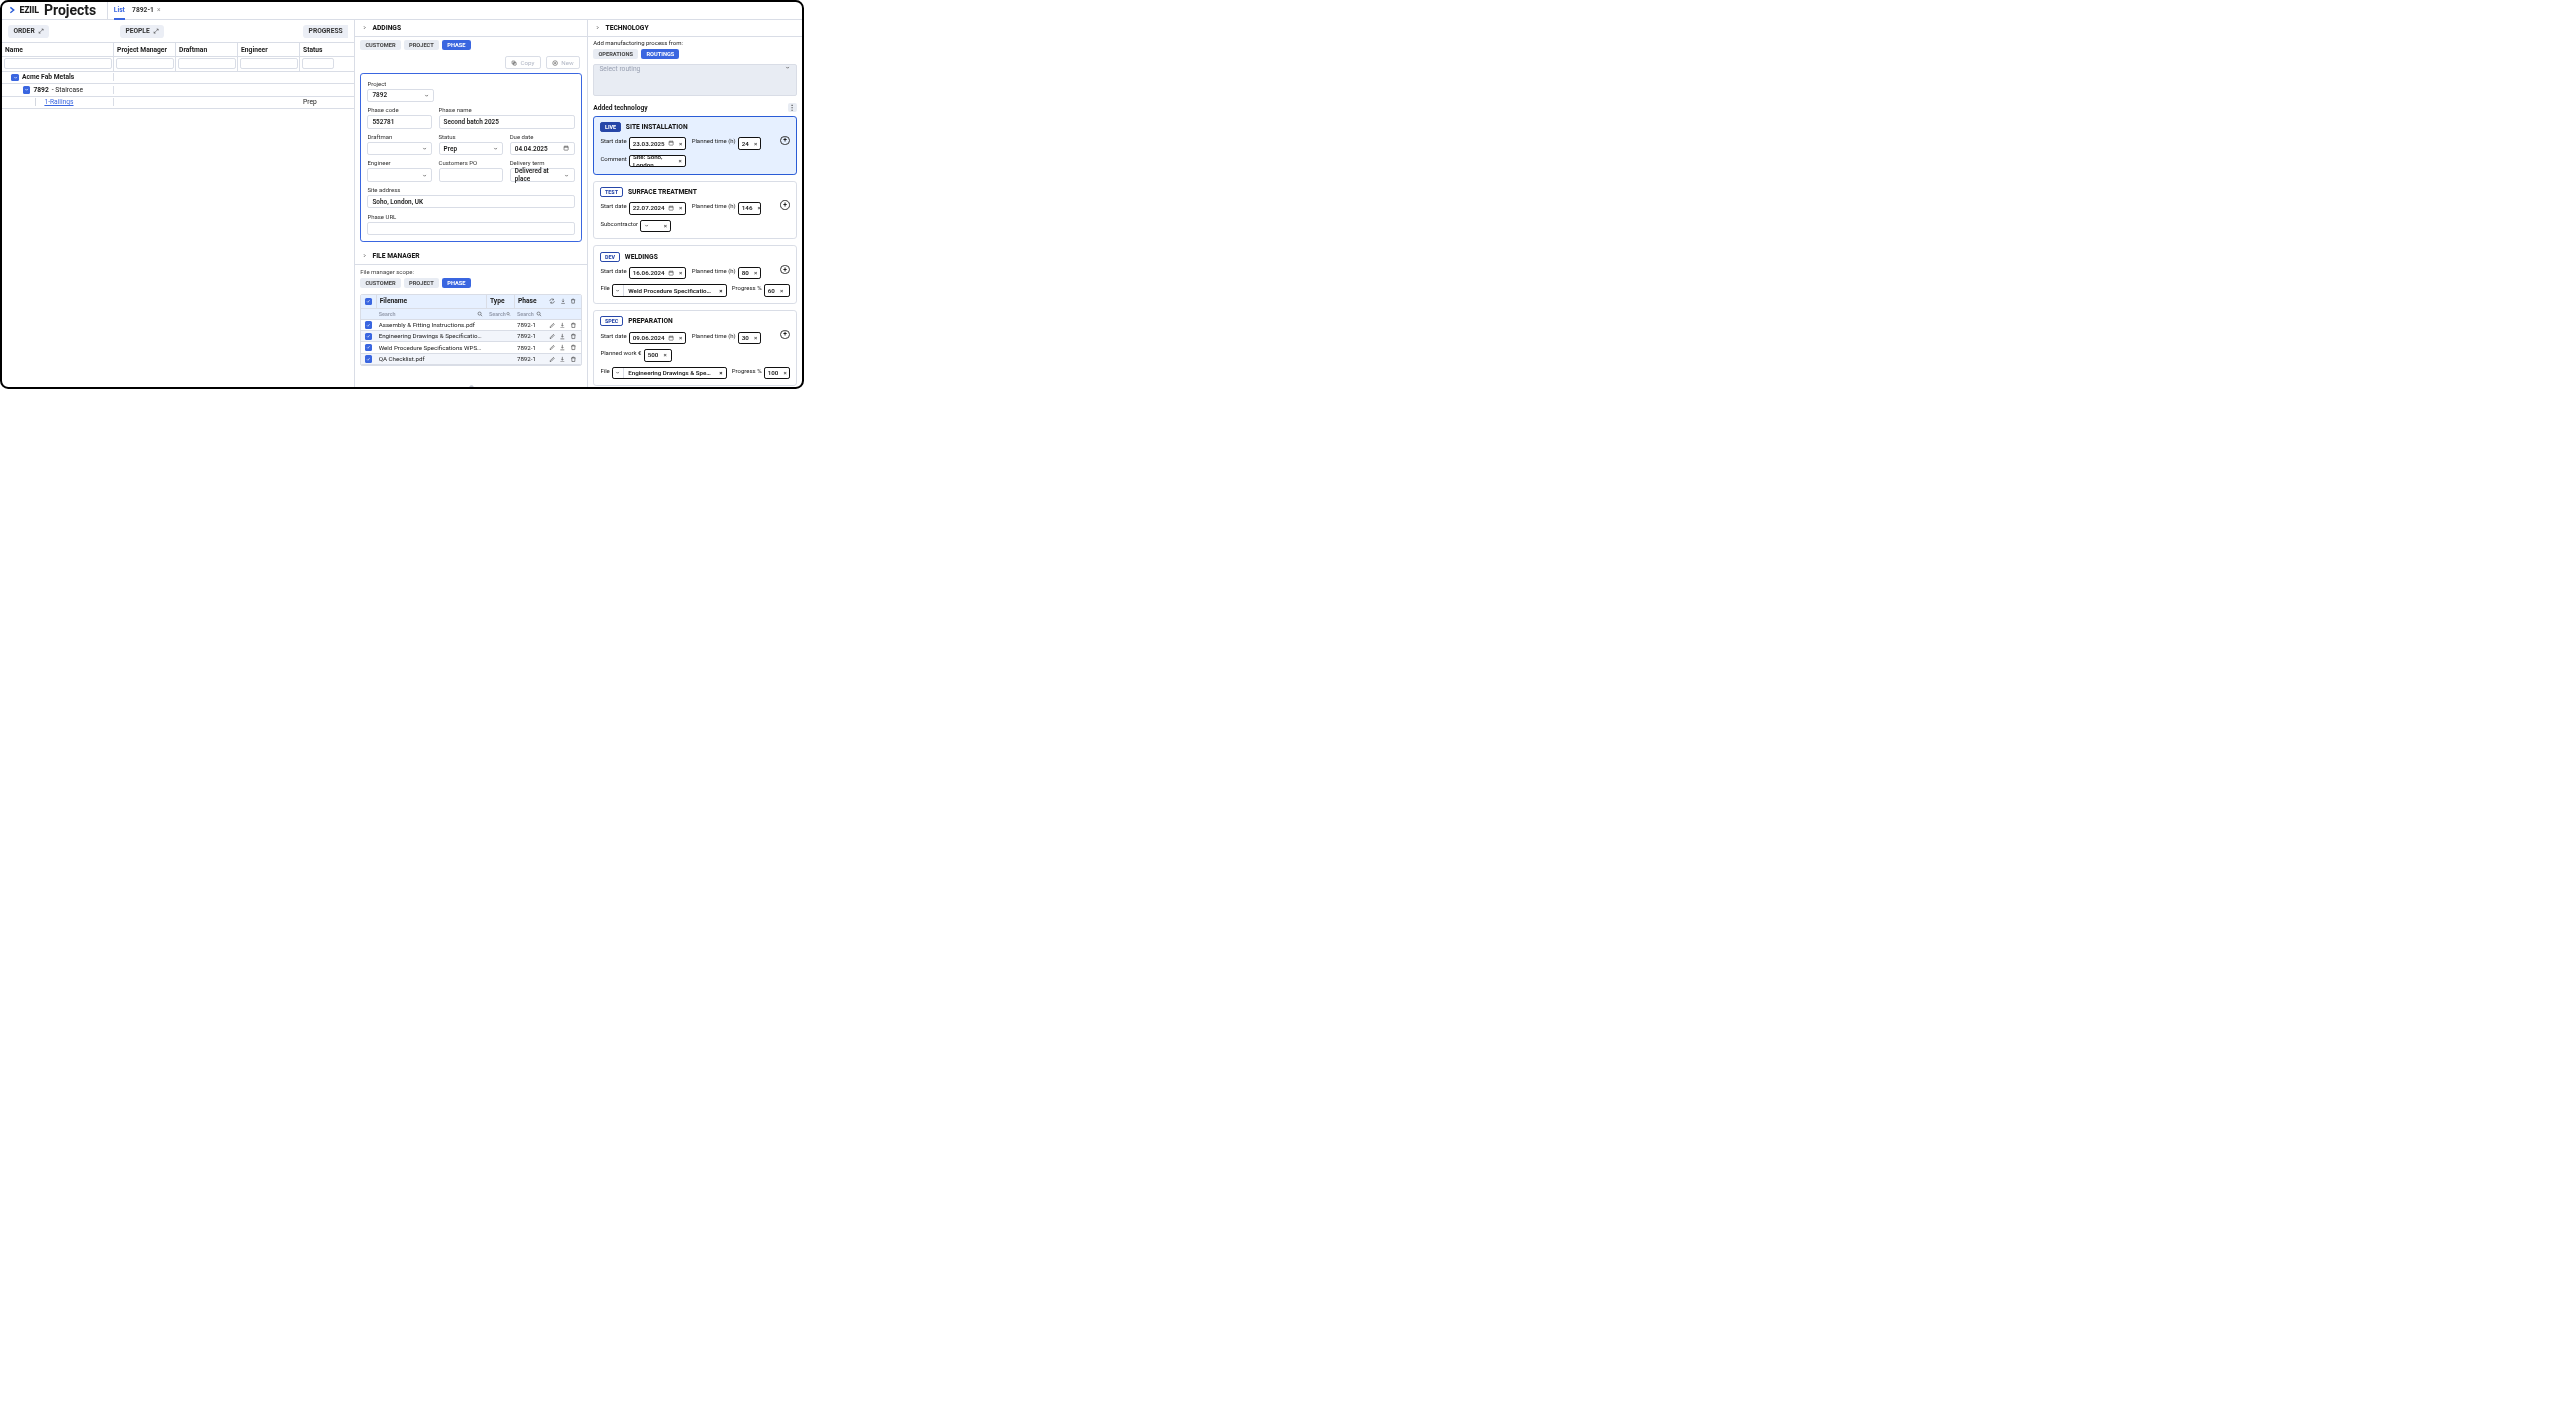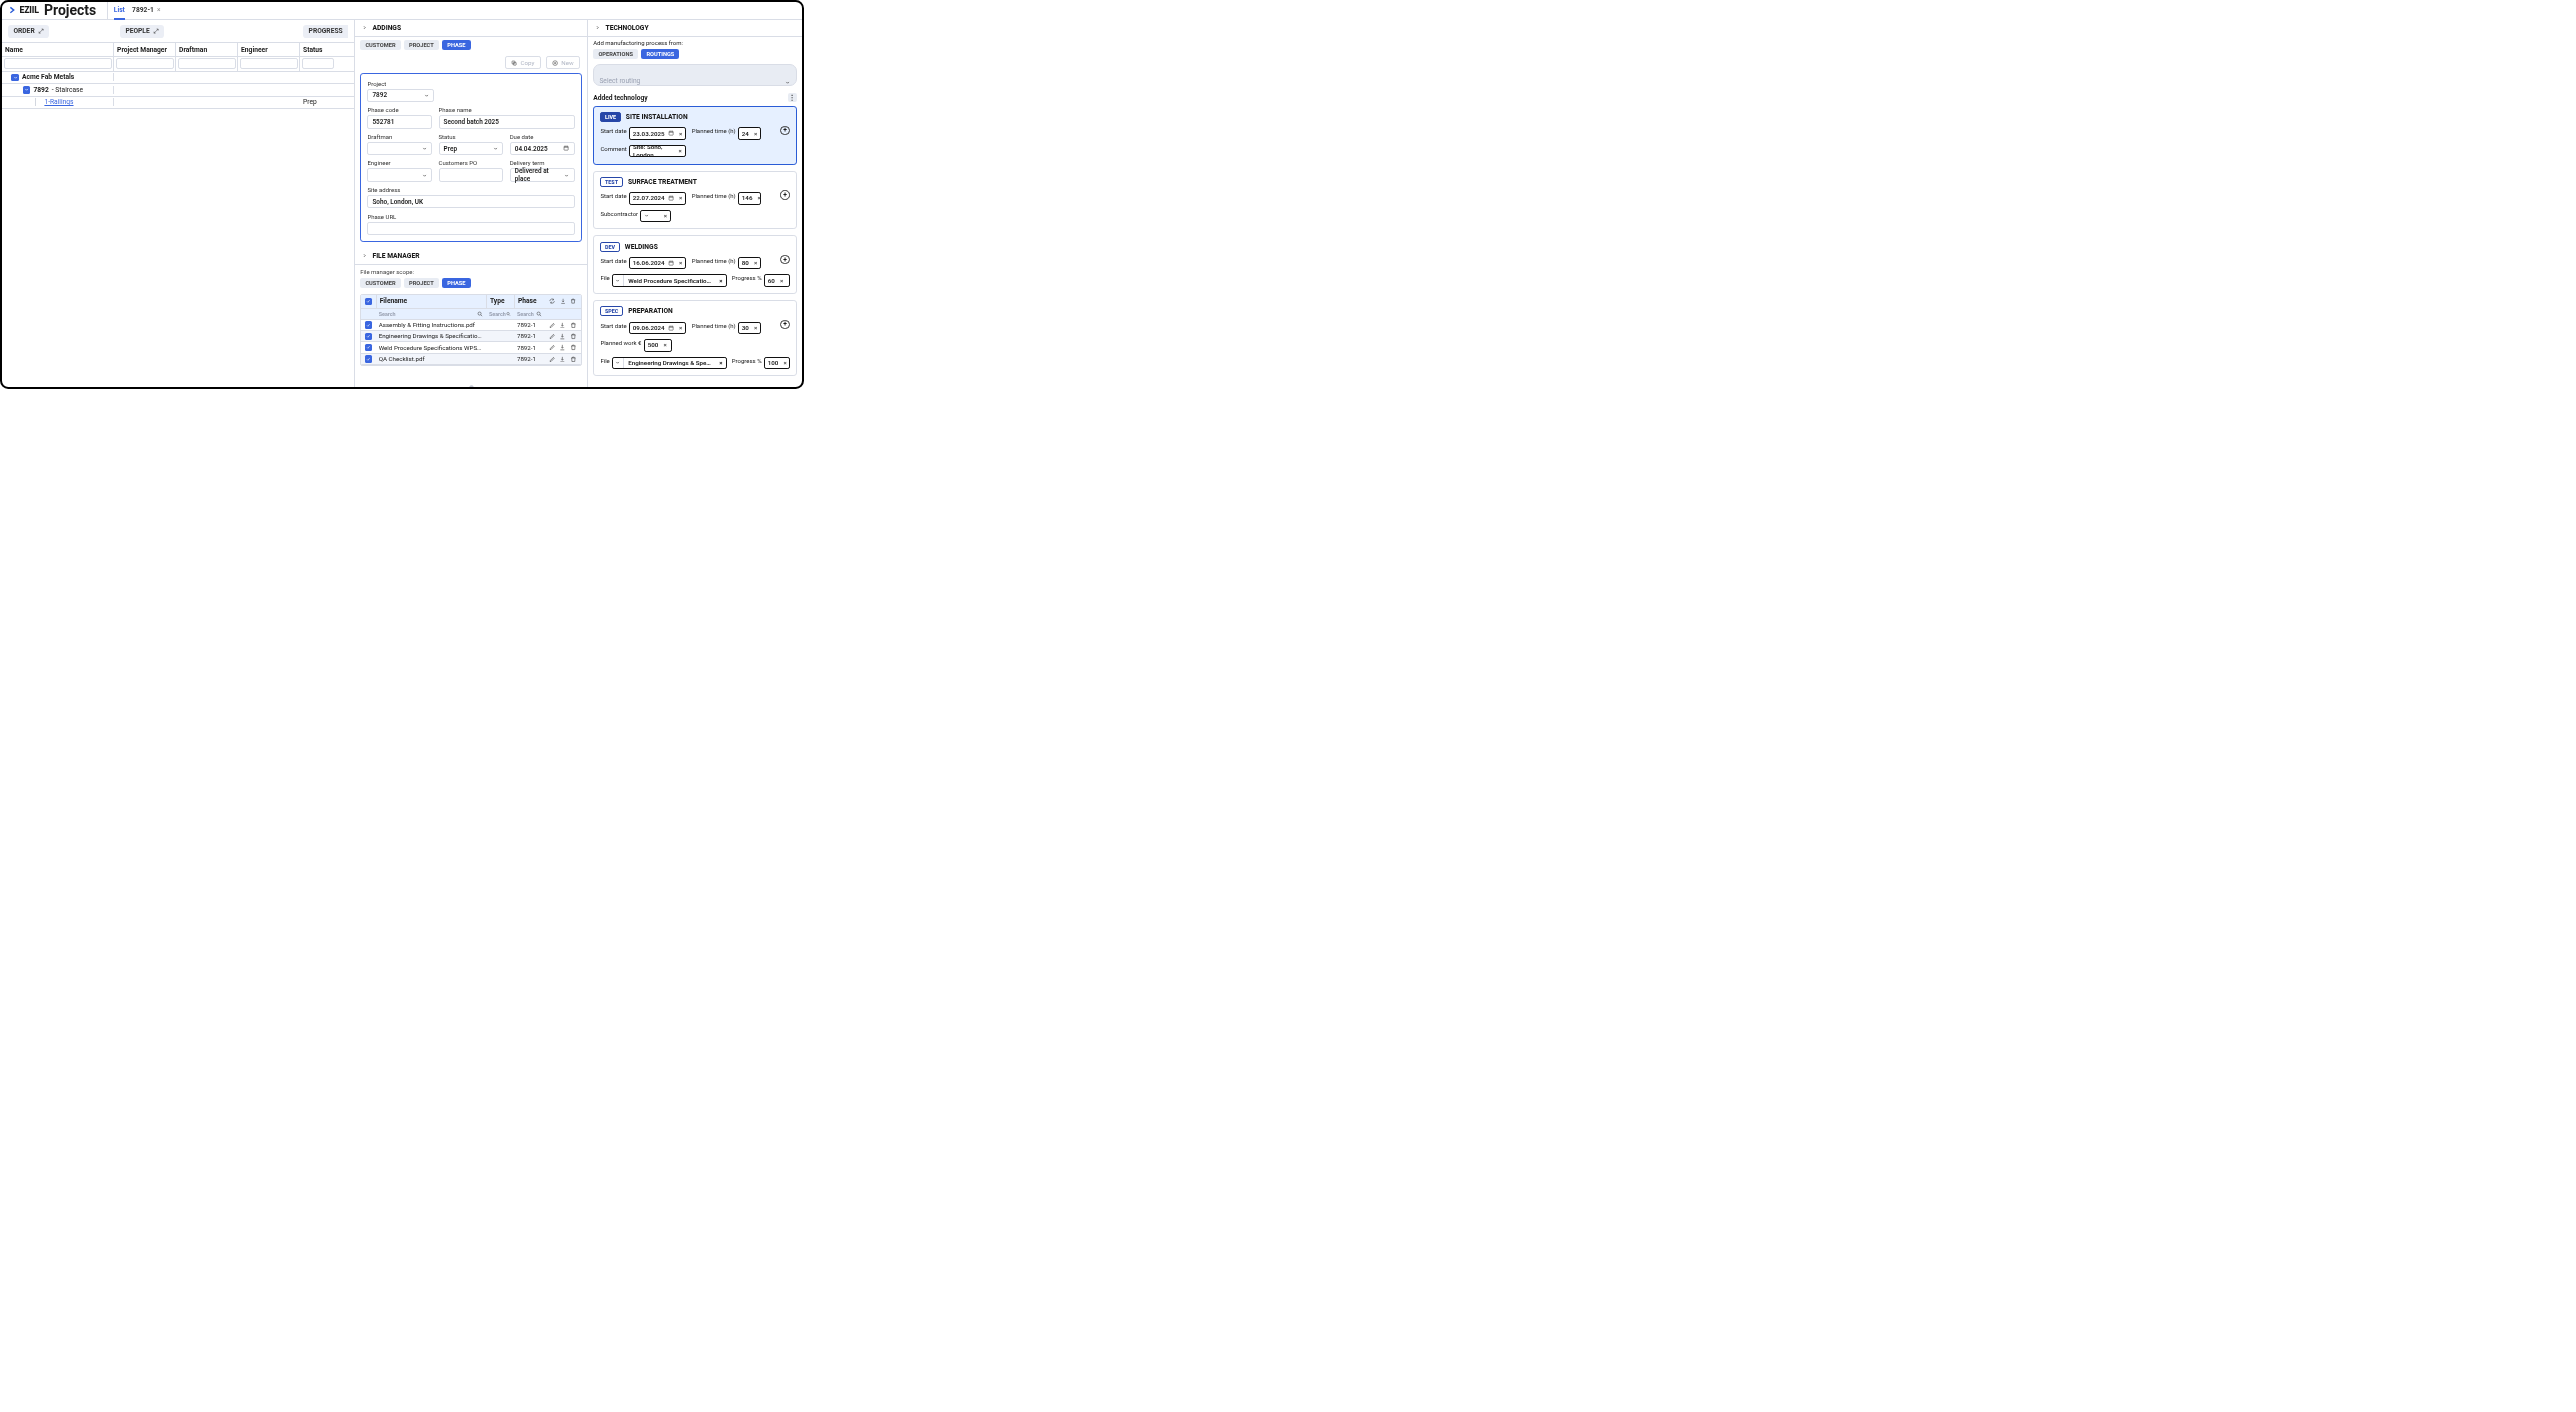--- a/index.html
+++ b/index.html
@@ -245,23 +245,23 @@
   }
   .drop-zone svg { width: 29px; height: 29px; stroke:#c2c8d4; }
 
   
   .tech-intro { font-size:6px; padding: 2.1px 5.2px 3.1px; }
   .tech-toggle { display:flex; gap:3.1px; padding: 0 5.2px 5.2px; }
   .select-routing {
     margin: 0 5.2px 5.2px;
     background: var(--pill-tab-bg);
     border: 0.5px solid var(--border-gray);
-    border-radius: 7px;
-    height: 22px;
-    display:flex; align-items:flex-end; justify-content:space-between;
+    border-radius: 2px;
+    height: 32px;
+    display:flex; align-items:flex-start; justify-content:space-between;
     padding: 0 5.2px; color: var(--placeholder);
   }
   .added-tech-row {
     display:flex; align-items:flex-end; justify-content:space-between;
     padding: 1px 5.2px 4.1px;
     font-weight:700;
   }
   .kebab {
     background: var(--pill-tab-bg);
     border-radius:2.1px; width:9.3px; height:9.3px;

